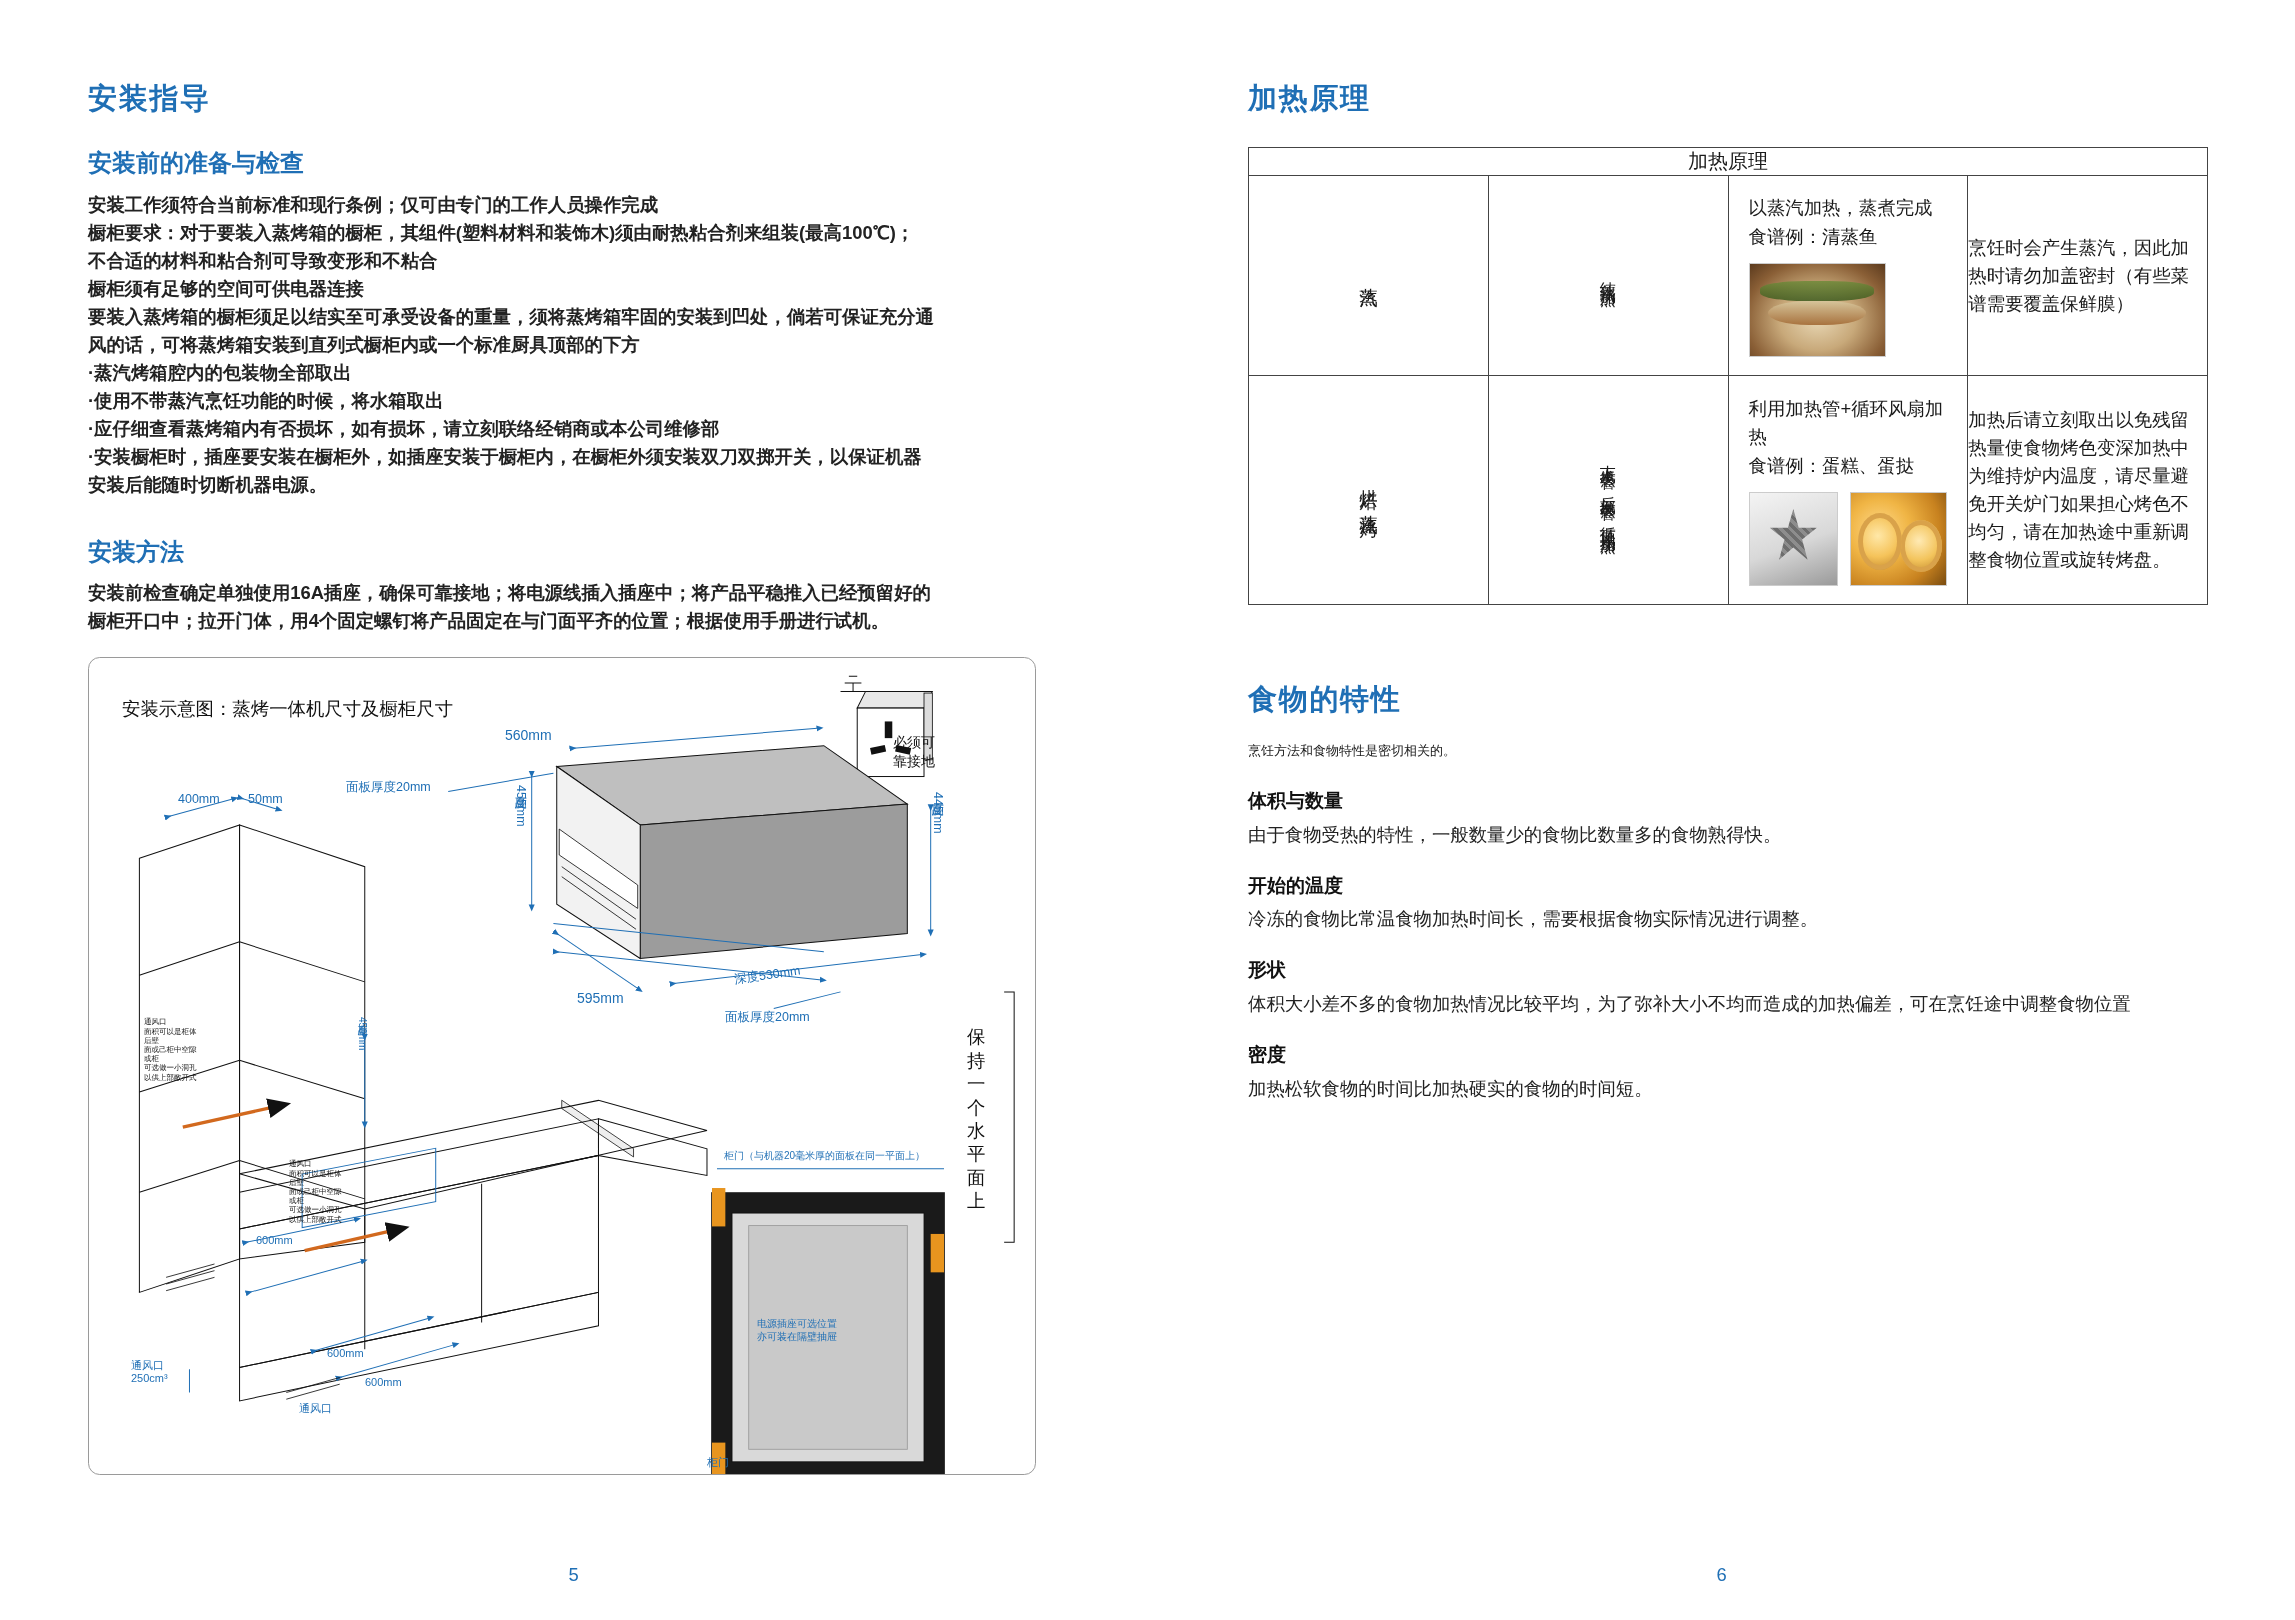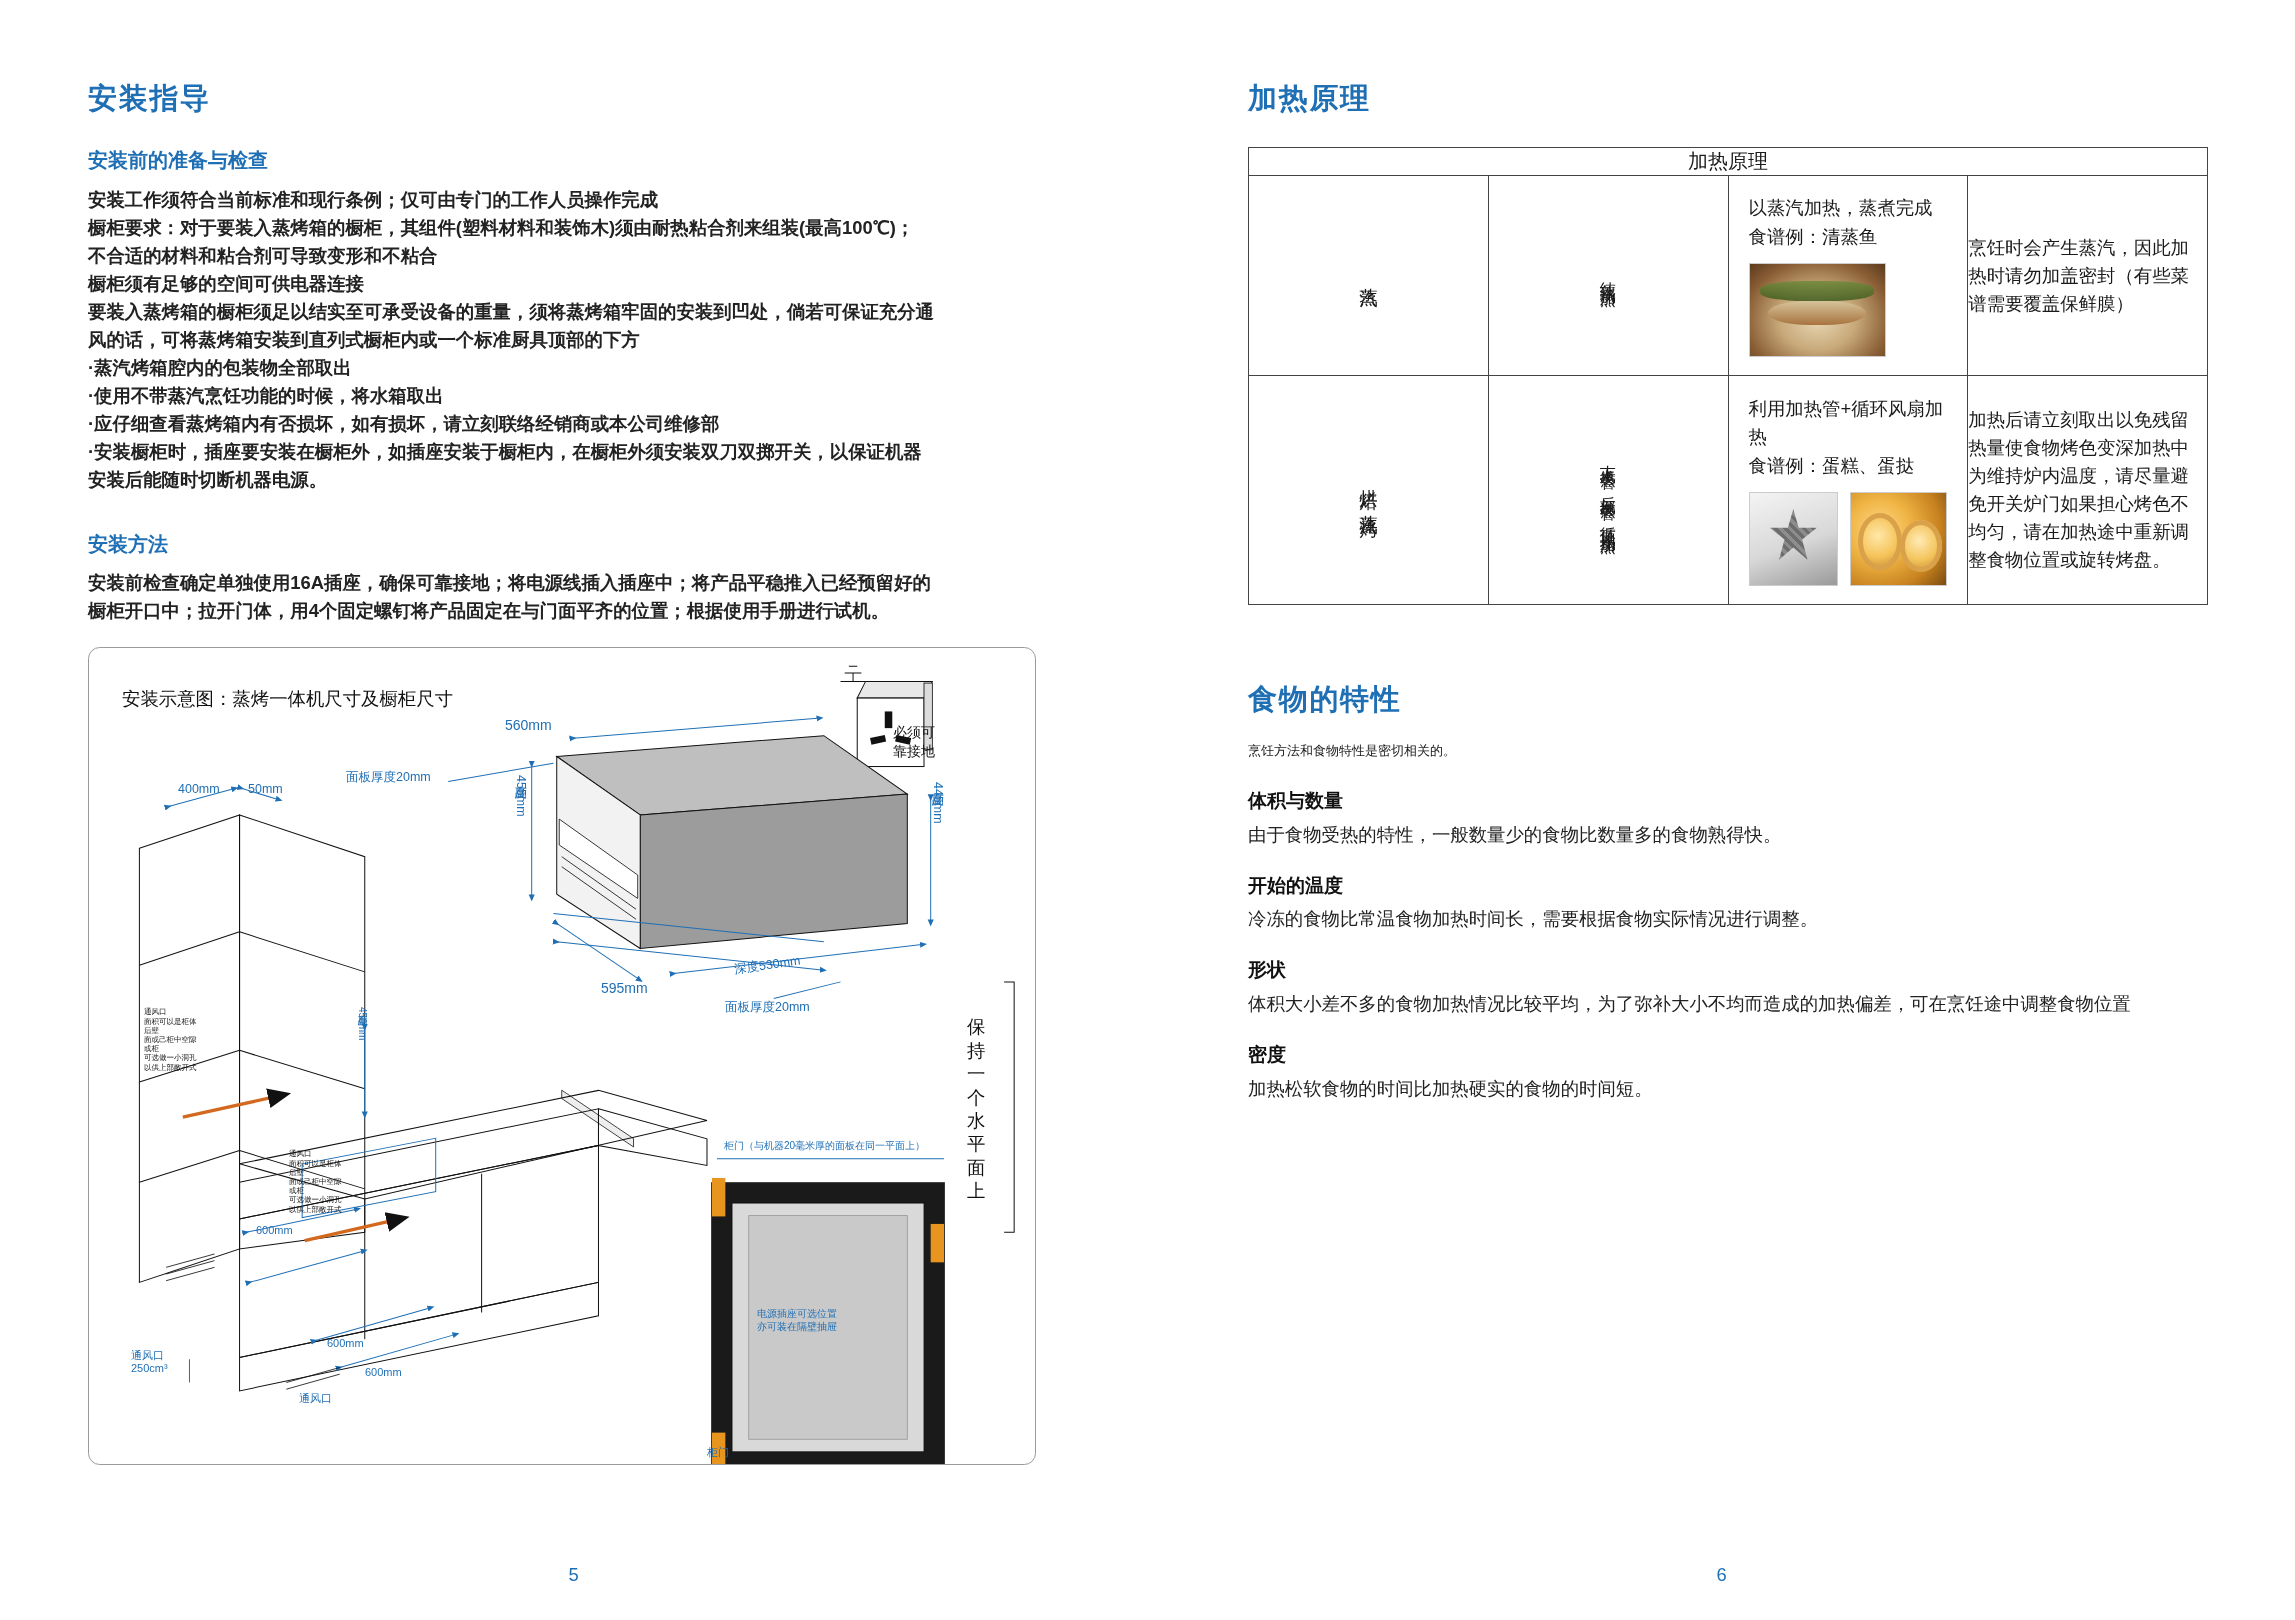--- a/index.html
+++ b/index.html
@@ -27,21 +27,21 @@
 
   h1.section-title {
     color: #1f6fb5;
     font-size: 29px;
     font-weight: bold;
     margin: 21px 0 28px 0;
     letter-spacing: 1.7px;
   }
   h2.sub-title {
     color: #1f6fb5;
-    font-size: 20px;
+    font-size: 24px;
     font-weight: bold;
     margin: 0 0 11.7px 0;
   }
   h2.sub-title.spaced { margin-top: 37px; }
   p.body-text {
     font-size: 18.4px;
     line-height: 28px;
     margin: 0;
     color: #222;
   }
@@ -347,21 +347,21 @@
     <div class="level-label">
       保持一个水平面上
     </div>
 
     <div style="position:absolute;left:416px;top:69px;font-size:14px;color:#1f6fb5;">560mm</div>
     <div style="position:absolute;left:257px;top:121px;font-size:12.5px;color:#1f6fb5;">面板厚度20mm</div>
     <div style="position:absolute;left:418px;top:84px;font-size:12.5px;color:#1f6fb5;"></div>
     <div style="position:absolute;left:423px;top:127px;width:16.7px;font-size:12.5px;color:#1f6fb5;writing-mode:vertical-rl;">高度455mm</div>
     <div style="position:absolute;left:840px;top:134px;width:16.7px;font-size:12.5px;color:#1f6fb5;writing-mode:vertical-rl;">高度445mm</div>
     <div style="position:absolute;left:645px;top:309px;font-size:12.5px;color:#1f6fb5;transform:rotate(-8deg);">深度530mm</div>
-    <div style="position:absolute;left:512px;top:332px;font-size:14px;color:#1f6fb5;">595mm</div>
+    <div style="position:absolute;left:488px;top:332px;font-size:14px;color:#1f6fb5;">595mm</div>
     <div style="position:absolute;left:636px;top:351px;font-size:12.5px;color:#1f6fb5;">面板厚度20mm</div>
     <div style="position:absolute;left:89px;top:134px;font-size:12.5px;color:#1f6fb5;">400mm</div>
     <div style="position:absolute;left:159px;top:134px;font-size:12.5px;color:#1f6fb5;">50mm</div>
     <div style="position:absolute;left:55px;top:359px;font-size:7.5px;line-height:9.2px;color:#111;width:55px;">通风口<br>面积可以是柜体后壁<br>面或己柜中空隙或柜<br>可选做一小洞孔<br>以供上部敞开式</div>
     <div style="position:absolute;left:200px;top:501px;font-size:7.5px;line-height:9.2px;color:#111;width:55px;">通风口<br>面积可以是柜体后壁<br>面或己柜中空隙或柜<br>可选做一小洞孔<br>以供上部敞开式</div>
     <div style="position:absolute;left:266px;top:359px;font-size:10px;color:#1f6fb5;writing-mode:vertical-rl;">高度450mm</div>
     <div style="position:absolute;left:167px;top:576px;font-size:11px;color:#1f6fb5;">600mm</div>
     <div style="position:absolute;left:238px;top:689px;font-size:11px;color:#1f6fb5;">600mm</div>
     <div style="position:absolute;left:276px;top:718px;font-size:11px;color:#1f6fb5;">600mm</div>
     <div style="position:absolute;left:42px;top:701px;font-size:11px;line-height:12.5px;color:#1f6fb5;">通风口<br>250cm³</div>

